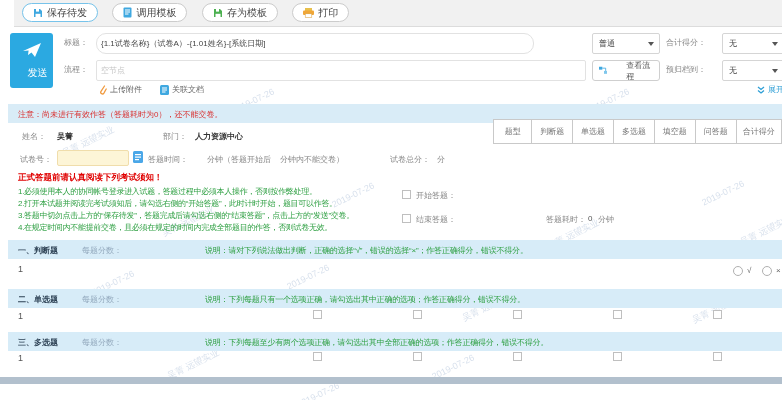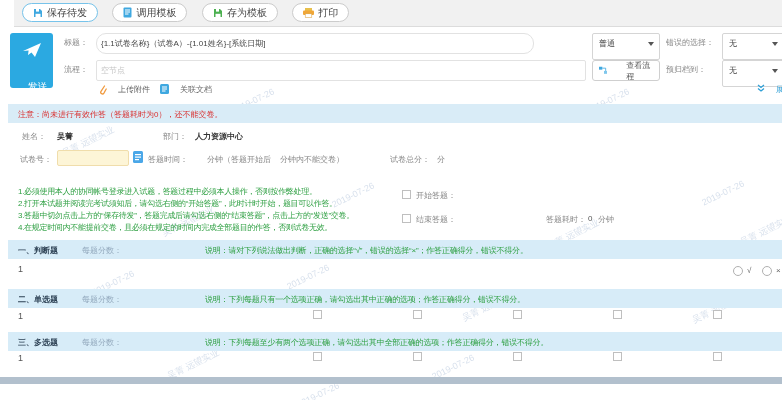--- a/index.html
+++ b/index.html
@@ -12,36 +12,36 @@
   .toolbar{position:absolute;left:0;top:0;width:782px;height:27px;background:#f1f1f1;
            border-bottom:1px solid #dcdcdc;box-sizing:border-box;padding:3px 0 0 8px;margin-left:14px;}
   .tbtn{display:inline-flex;align-items:center;gap:4px;height:19px;padding:0 10px;
         border:1px solid #cccccc;border-radius:10px;background:#ffffff;font-size:10px;
         color:#444;margin-right:10px;vertical-align:top;}
   .tbtn.primary{border-color:#77c3ea;}
   
   .send{position:absolute;left:10px;top:33px;width:43px;height:55px;background:#2ba9e1;
         border-radius:3px;text-align:center;color:#fff;font-size:10px;}
   .send svg{margin-top:9px;}
-  .send .snd-lab{display:block;margin-top:20px;padding-left:12px;}
+  .send .snd-lab{display:block;margin-top:6px;padding-left:12px;}
   
   .lab{position:absolute;font-size:8px;color:#888;white-space:nowrap;}
   .dark{color:#333;font-weight:bold;}
   .inp{position:absolute;height:21px;border:1px solid #e2e2e2;border-radius:2px;font-size:8px;
        color:#444;padding:0 4px;box-sizing:border-box;background:#fff;
        font-family:"Liberation Sans","DejaVu Sans",sans-serif;}
   .inp::placeholder{color:#c4c4c4;}
-  .sel{position:absolute;height:27px;border:1px solid #d5d5d5;border-radius:2px;background:#fff;
+  .sel{position:absolute;height:21px;border:1px solid #d5d5d5;border-radius:2px;background:#fff;
        font-size:8px;color:#444;line-height:19px;padding-left:6px;box-sizing:border-box;}
   .arr{position:absolute;right:5px;top:8px;width:0;height:0;border-left:3px solid transparent;
        border-right:3px solid transparent;border-top:4px solid #555;}
   .mbtn{position:absolute;height:21px;border:1px solid #cfcfcf;border-radius:3px;background:#fff;
         font-size:8px;color:#555;display:flex;align-items:center;gap:19px;padding:0 6px;
         box-sizing:border-box;}
-  .link{position:absolute;font-size:8px;color:#666;display:flex;align-items:flex-start;gap:11px;
+  .link{position:absolute;font-size:8px;color:#666;display:flex;align-items:flex-end;gap:3px;
         white-space:nowrap;}
   .bluelink{color:#2e9fd6;}
   
   .noticebar{position:absolute;left:8px;top:104px;width:774px;height:19px;background:#d9ecf7;}
   .notice-txt{position:absolute;left:10px;top:5px;font-size:8px;color:#d93030;white-space:nowrap;}
   
   .scoretbl{position:absolute;left:493px;top:119px;}
   .scoretbl table{border-collapse:collapse;table-layout:fixed;}
   .scoretbl td{border:1px solid #c9c9c9;height:21px;text-align:center;font-size:8px;color:#777;
                background:#fff;overflow:hidden;}
@@ -135,21 +135,21 @@
       </svg>
     <span class="snd-lab">发送</span>
   </div>
 
   <span class="lab" style="left:64px;top:37px">标题：</span>
   <input class="inp" style="left: 96px; top: 33px; width: 438px; border-radius: 10px;" value="{1.1试卷名称}（试卷A）-{1.01姓名}-[系统日期]">
   <div class="sel" style="left:592px;top:33px;width:68px">
     <span>普通</span>
     <span class="arr"></span>
   </div>
-  <span class="lab" style="left:666px;top:37px">错误的选择：</span>
+  <span class="lab" style="left:666px;top:37px">合计得分：</span>
   <div class="sel" style="left:722px;top:33px;width:62px">
     <span>无</span>
     <span class="arr"></span>
   </div>
 
   <span class="lab" style="left:64px;top:64px">流程：</span>
   <input class="inp" style="left: 96px; top: 60px; width: 490px;" placeholder="空节点">
   <div class="mbtn" style="left:592px;top:60px;width:68px">
     <svg width="10" height="9" viewBox="0 0 10 9">
         <rect x="0" y="0" width="4" height="3.5" fill="#3fa8e0"></rect>
@@ -214,24 +214,34 @@
       <colgroup>
           <col style="width:42px">
           <col style="width:45px">
           <col style="width:45px">
           <col style="width:45px">
           <col style="width:45px">
           <col style="width:45px">
           <col style="width:50px">
         </colgroup>
       <tbody>
+          <tr>
+        <td>题型</td>
+        <td>判断题</td>
+        <td>单选题</td>
+        <td>多选题</td>
+        <td>填空题</td>
+        <td>问答题</td>
+        <td>合计得分</td>
+      </tr>
     </tbody>
       </table>
   </div>
 
+  <span class="red-title">正式答题前请认真阅读下列考试须知！</span>
   <span class="green" style="top:186px">1.必须使用本人的协同帐号登录进入试题，答题过程中必须本人操作，否则按作弊处理。</span>
   <span class="green" style="top:198px">2.打开本试题并阅读完考试须知后，请勾选右侧的“开始答题”，此时计时开始，题目可以作答。</span>
   <span class="green" style="top:210px">3.答题中切勿点击上方的“保存待发”，答题完成后请勾选右侧的“结束答题”，点击上方的“发送”交卷。</span>
   <span class="green" style="top:222px">4.在规定时间内不能提前交卷，且必须在规定的时间内完成全部题目的作答，否则试卷无效。</span>
 
   <span class="cb" style="left:402px;top:190px"></span>
   <span class="lab" style="left:416px;top:190px">开始答题：</span>
   <span class="cb" style="left:402px;top:214px"></span>
   <span class="lab" style="left:416px;top:214px">结束答题：</span>
   <span class="lab" style="left:546px;top:214px">答题耗时：</span>

